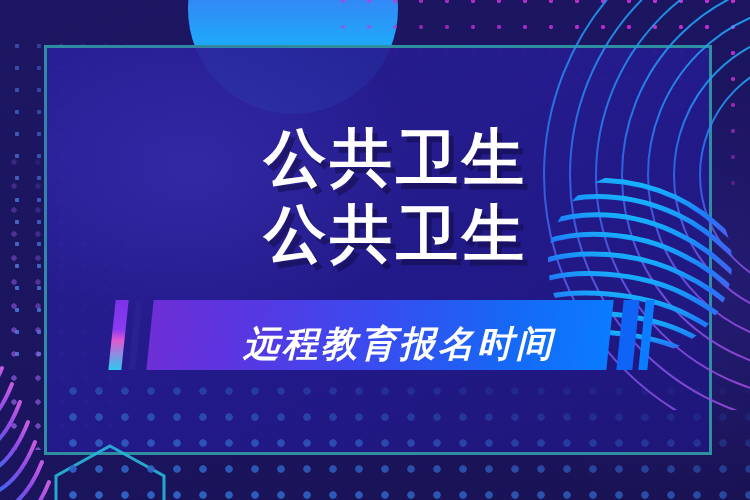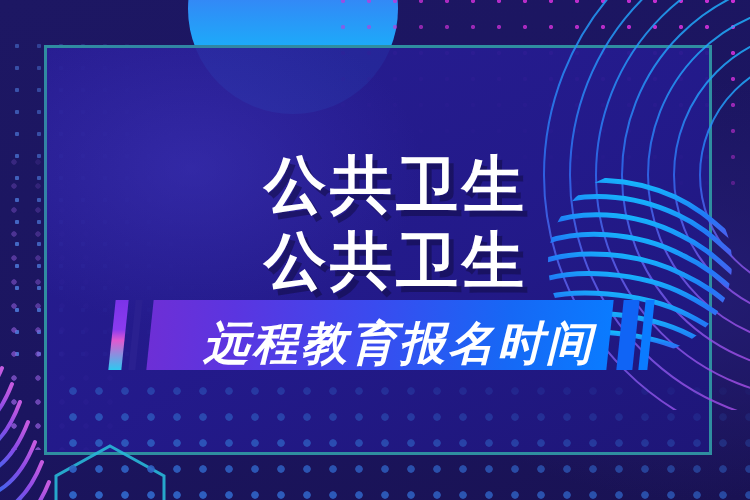--- a/index.html
+++ b/index.html
@@ -86,42 +86,41 @@
   .title{
     position:absolute;right:222px;top:120px;
     text-align:right;
     color:#ffffff;
     font-weight:bold;
     font-size:62px;
     line-height:76px;
     letter-spacing:4px;
     text-shadow:5px 6px 0 rgba(18,12,70,.55);
     white-space:nowrap;
-    margin-top:27px;
   }
   .title span{display:block;}
 
   
   .ribbon-wrap{position:absolute;left:106px;top:296px;width:560px;height:78px;}
   .ribbon-bar{
     position:absolute;left:44px;top:4px;width:460px;height:70px;
     background:linear-gradient(90deg,#6d2fd6 0%,#5b35e0 18%,#3a4bef 48%,#1668f5 78%,#0a7bff 100%);
     transform:skewX(-6deg);
   }
   .ribbon-tick{
     position:absolute;top:4px;height:70px;transform:skewX(-6deg);
   }
   .tick-a{left:6px;width:13px;background:linear-gradient(180deg,#7b33e8 0%,#8a3bf0 42%,#e05ad0 58%,#2ec9f0 100%);}
   .tick-b{left:26px;width:7px;background:#2a2090;}
   .tick-c{left:514px;width:16px;background:#1064f5;}
   .tick-d{left:536px;width:9px;background:#0b7bff;}
   .ribbon-text{
     position:absolute;left:78px;top:4px;width:430px;height:88px;
     display:flex;align-items:center;justify-content:center;
-    color:#fff;font-size:46px;font-weight:600;font-style:italic;
+    color:#fff;font-size:36px;font-weight:600;font-style:italic;
     letter-spacing:3px;white-space:nowrap;
   }
 </style>
 </head>
 <body>
 
 <div id="poster">
 
   <div class="layer sphere-top"></div>
   <div class="layer dots-magenta"></div>

